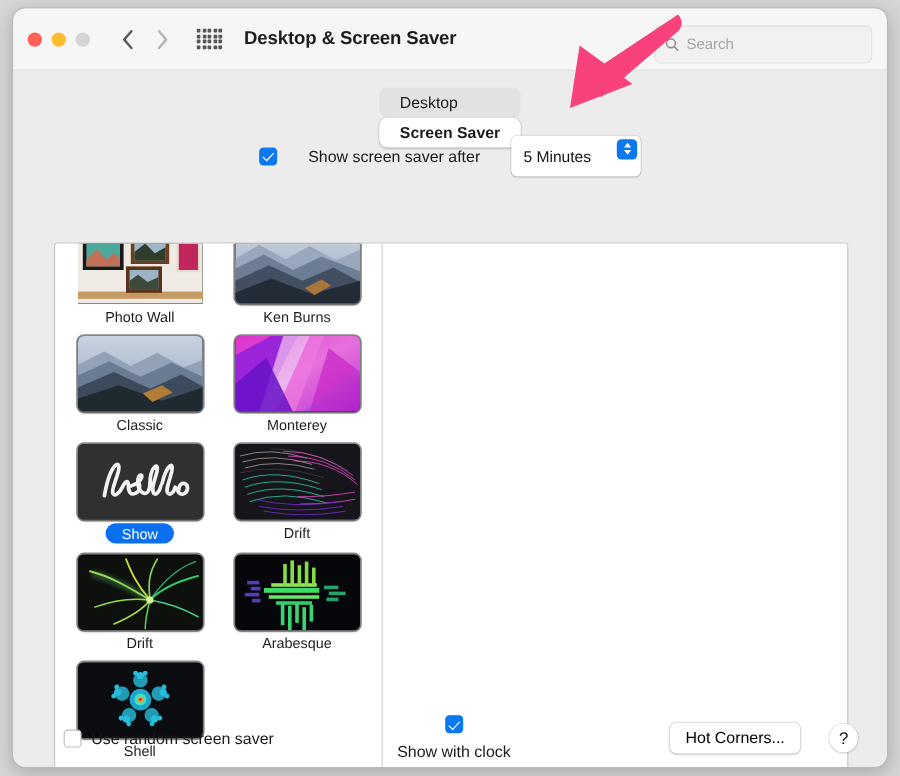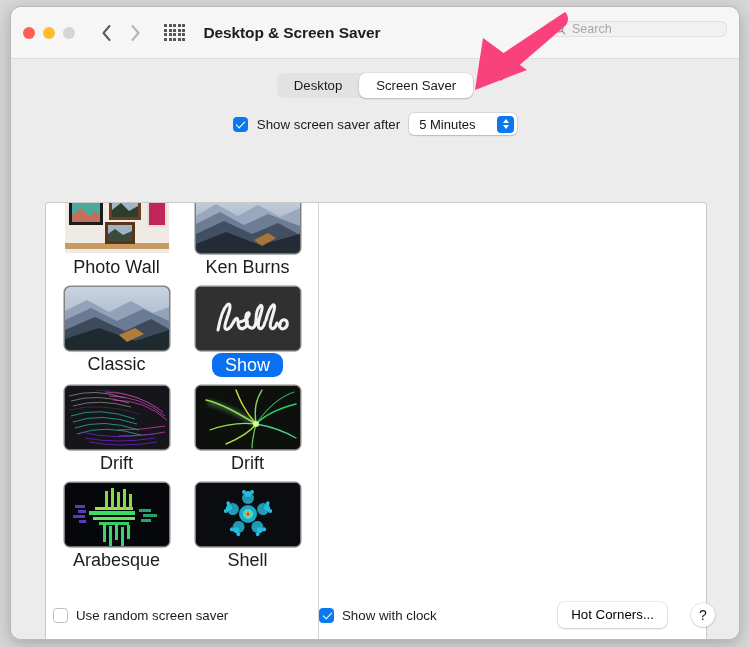--- a/index.html
+++ b/index.html
@@ -57,21 +57,21 @@
     margin-left: 18px;
     font-size: 15.5px;
     font-weight: bold;
     color: #1d1d1d;
     letter-spacing: -.1px;
   }
 
   .search-field {
     position: absolute;
     right: 12px; top: 14px;
-    width: 182px; height: 16px;
+    width: 182px; height: 32px;
     background: #f1f1f1;
     border: 1px solid #e0e0e0;
     border-radius: 6px;
     display: flex; align-items: center;
     padding-left: 8px; gap: 6px;
   }
   .search-field svg { width: 12px; height: 12px; flex: none; }
   .search-field .ph { font-size: 12.5px; color: #a6a6a6; }
 
   
@@ -81,58 +81,60 @@
   .tabbar {
     position: absolute; left: 0; right: 0; top: 14px;
     display: flex; justify-content: center;
   }
   .seg {
     display: flex;
     background: #e2e2e2;
     border-radius: 7px;
     padding: 0;
     height: 25px;
+    flex-direction: column;
   }
   .seg-item {
     font-size: 13.2px;
     color: #1b1b1b;
     padding: 0 17px;
     height: 25px;
     line-height: 25px;
     border-radius: 7px;
     white-space: nowrap;
   }
   .seg-item.active {
     background: #ffffff;
     box-shadow: 0 0 0 .5px rgba(0,0,0,.10), 0 1px 2px rgba(0,0,0,.18);
+    font-weight: bold;
   }
 
   
   .showafter-row {
     position: absolute; left: 0; right: 0; top: 54px;
-    display: flex; align-items: center; justify-content: center; gap: 9px;
+    display: flex; align-items: center; justify-content: center; gap: 26px;
   }
   .cb {
     width: 15px; height: 15px; border-radius: 3.5px; flex: none;
     border: 1px solid #bfbfbf; background: #fff;
     position: relative;
   }
   .cb.on { background: #0a78f0; border-color: #0a78f0; }
   .cb.on::after {
     content: "";
     position: absolute; left: 4.6px; top: 1.6px;
     width: 4px; height: 8px;
     border: solid #fff; border-width: 0 1.9px 1.9px 0;
     transform: rotate(43deg);
   }
   .showafter-row .lbl { font-size: 13.3px; color: #1b1b1b; }
 
   .popup {
     position: relative;
-    height: 22px;
+    height: 34px;
     background: #fff;
     border-radius: 5px;
     box-shadow: 0 0 0 .5px rgba(0,0,0,.18), 0 1px 1.5px rgba(0,0,0,.12);
     display: flex; align-items: center;
     padding: 0 30px 0 10px;
     min-width: 108px;
   }
   .popup .val { font-size: 13px; color: #141414; }
   .popup .stepper {
     position: absolute; right: 3px; top: 2.5px;
@@ -179,21 +181,21 @@
   .thumb {
     width: 104px; height: 63px;
     border-radius: 5px;
     overflow: hidden;
     position: relative;
     box-shadow: 0 0 0 1.5px rgba(40,40,40,.55), 0 1px 2px rgba(0,0,0,.3);
     background: #222;
   }
   .thumb.flat { box-shadow: none; border-radius: 0; }
   .saver .name {
-    font-size: 18px;
+    font-size: 12px;
     color: #1d1d1d;
     margin-top: 4px;
     white-space: nowrap;
   }
   .saver .name.sel {
     background: #0a6ff0;
     color: #fff;
     border-radius: 9px;
     padding: 1.5px 13px;
     margin-top: 3px;
@@ -236,21 +238,21 @@
   
   .bottombar {
     position: absolute;
     left: 0; right: 0; bottom: 0;
     height: 50px;
     display: flex; align-items: center;
   }
   .bb-item { display: flex; align-items: center; gap: 8px; }
   .bb-item .lbl { font-size: 13.3px; color: #1b1b1b; }
   #bb-random { position: absolute; left: 42px; }
-  #bb-clock  { position: absolute; left: 308px; }
+  #bb-clock  { position: absolute; left: 320px; flex-direction: column; }
   .hotcorners-btn {
     position: absolute; right: 72px;
     background: #fff;
     border-radius: 6px;
     box-shadow: 0 0 0 .5px rgba(0,0,0,.16), 0 1px 2px rgba(0,0,0,.14);
     font-size: 13.3px; color: #000000;
     padding: 5px 13px 6px;
     white-space: nowrap;
   }
   .help-btn {
@@ -405,20 +407,41 @@
                 <path d="M0 24 L22 13 L44 25 L66 14 L88 26 L104 20 L104 63 L0 63Z" fill="#93a2b8"></path>
                 <path d="M0 33 L26 21 L52 34 L78 22 L104 34 L104 63 L0 63Z" fill="#6a7b93"></path>
                 <path d="M0 43 L30 30 L60 44 L86 32 L104 42 L104 63 L0 63Z" fill="#3c4a5c"></path>
                 <path d="M0 52 L34 41 L70 54 L104 43 L104 63 L0 63Z" fill="#1f2a30"></path>
                 <path d="M54 48 L70 41 L79 47 L62 55Z" fill="#b07c38"></path>
               </svg>
             </div>
             <div class="name">Classic</div>
           </div>
 
+          <div class="saver">
+            <div class="thumb">
+              <svg viewBox="0 0 104 63" width="104" height="63">
+                <defs>
+                  <linearGradient id="mtr" x1="0" y1="0" x2="1" y2="1">
+                      <stop offset="0" stop-color="#c41ec4"></stop>
+                      <stop offset=".5" stop-color="#e3a3e6"></stop>
+                      <stop offset="1" stop-color="#7b16d6"></stop>
+                    </linearGradient>
+                </defs>
+                <rect width="104" height="63" fill="url(#mtr)"></rect>
+                <path d="M0 0 L40 0 L22 63 L0 63Z" fill="#e23bcf" opacity=".85"></path>
+                <path d="M0 16 L30 0 L52 0 L20 63 L0 63Z" fill="#8a1edd" opacity=".8"></path>
+                <path d="M40 0 L74 0 L50 63 L20 63Z" fill="#f0b9ef" opacity=".75"></path>
+                <path d="M62 0 L104 0 L104 25 L56 63 L34 63Z" fill="#e94fd6" opacity=".6"></path>
+                <path d="M0 40 L26 18 L48 63 L0 63Z" fill="#6812c9" opacity=".85"></path>
+                <path d="M78 10 L104 30 L104 63 L62 63Z" fill="#c827c8" opacity=".7"></path>
+              </svg>
+            </div>
+            <div class="name">Monterey</div>
+          </div>
 
           <div class="saver">
             <div class="thumb">
               <svg viewBox="0 0 104 63" width="104" height="63">
                 <rect width="104" height="63" fill="#303030"></rect>
                 <g fill="none" stroke="#f2f2f2" stroke-width="3.1" stroke-linecap="round" stroke-linejoin="round">
                   <path d="M22 43 C24 32 27 22 31 18 C34 15 35 19 33 25 C31 32 28 38 29 41 C30 44 34 42 37 36 C40 30 42 30 42 35 C42 40 44 43 48 41 C51 40 52 36 51 33"></path>
                   <path d="M44 35 C48 34 52 31 53 28 C54 25 51 25 50 29 C49 34 51 40 55 41 C58 42 60 38 60 33 C60 27 61 22 64 19 C66 17 67 20 65 26 C63 33 61 38 63 41 C65 43 68 40 69 35"></path>
                   <path d="M70 33 C72 25 74 20 77 18 C79 17 79 21 77 27 C75 34 73 39 75 41 C77 43 80 40 81 36"></path>
                   <path d="M83 37 C83 41 86 43 89 41 C92 39 92 34 89 33 C86 32 84 35 84 38"></path>

